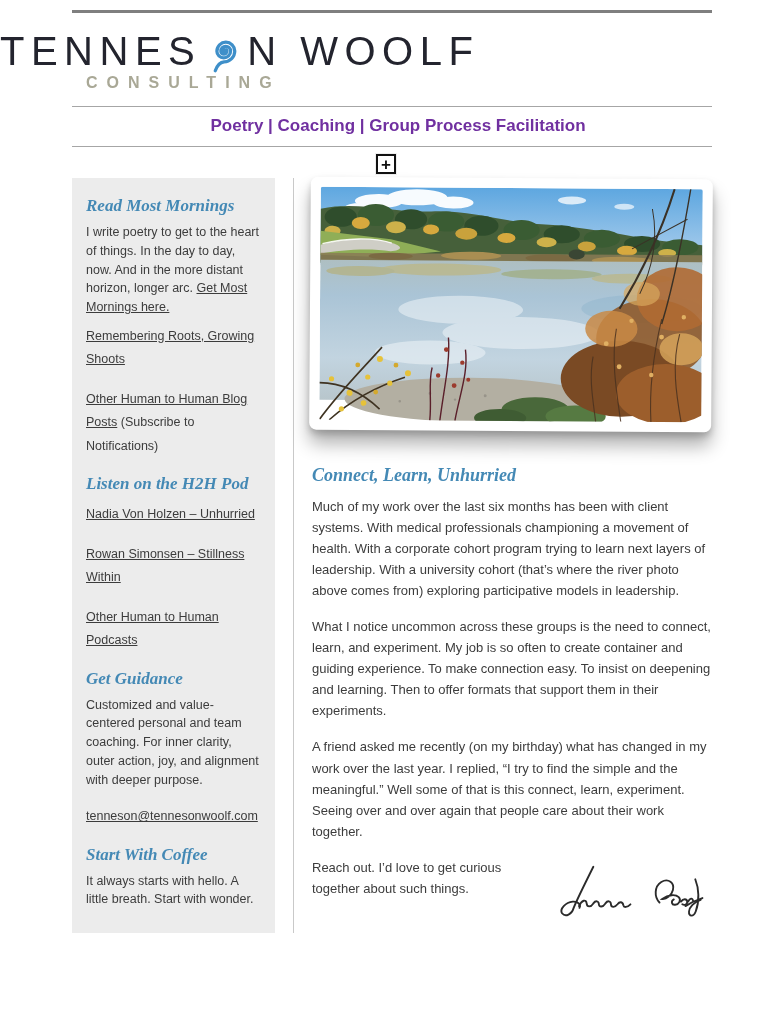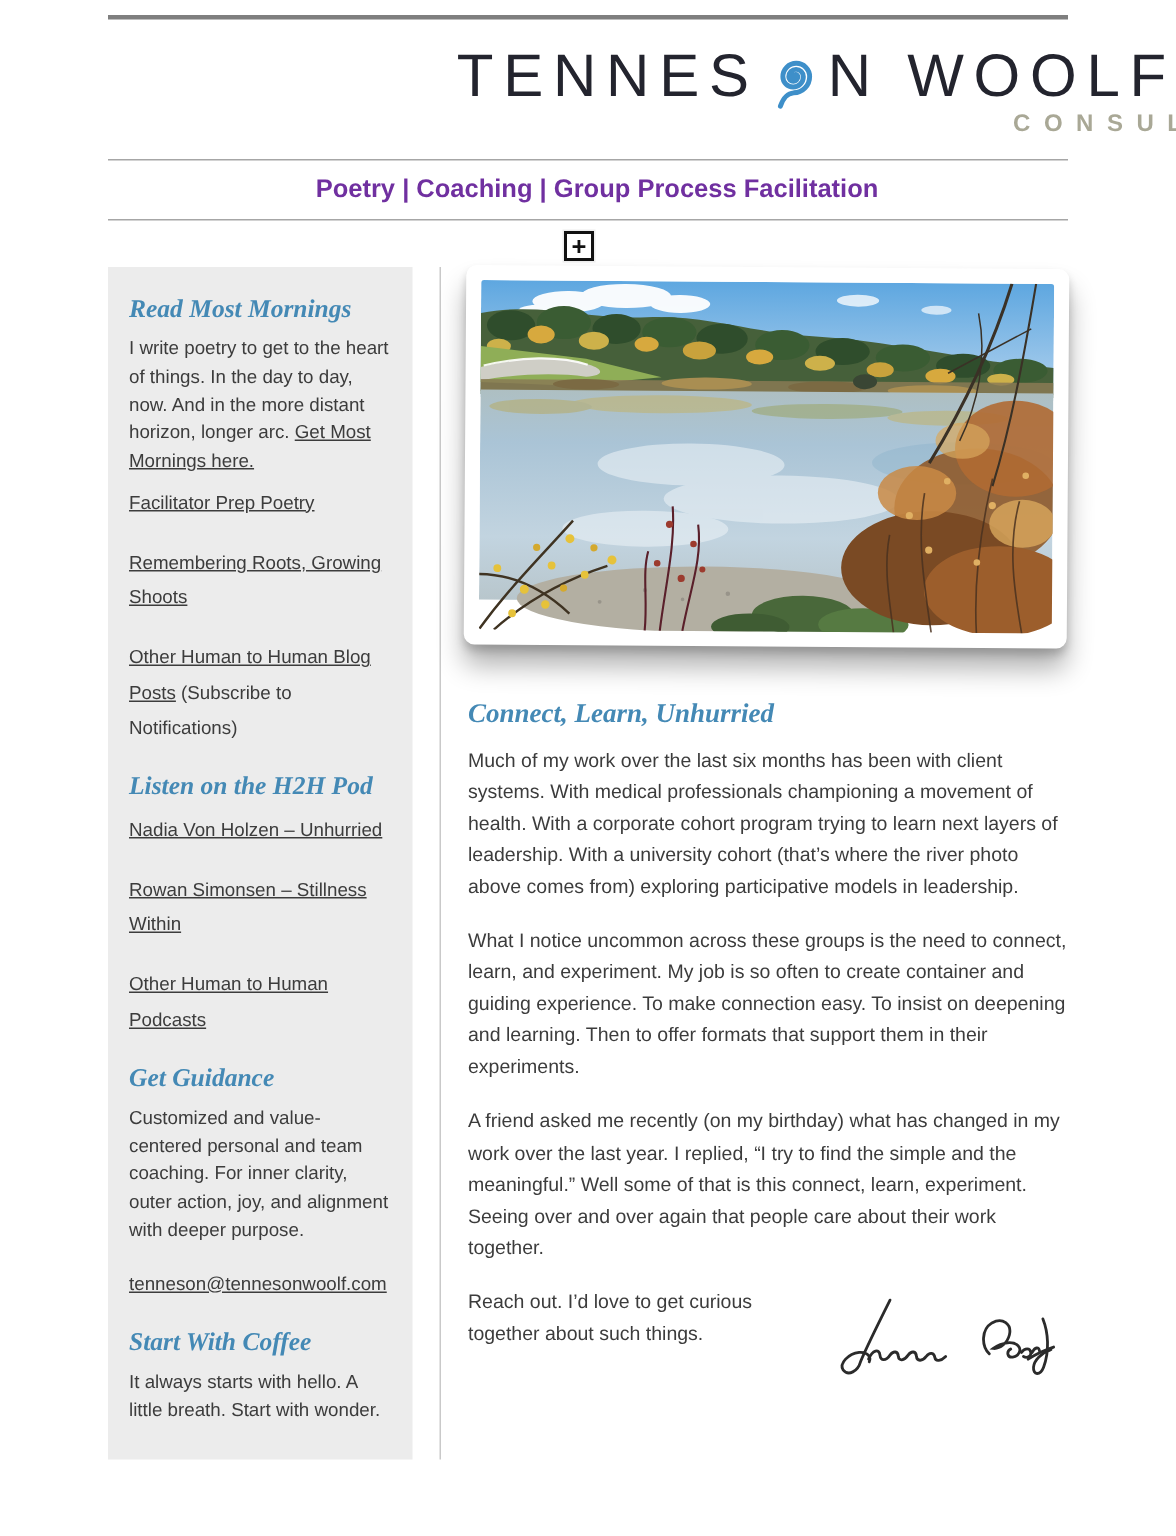--- a/index.html
+++ b/index.html
@@ -6,21 +6,21 @@
   body{width:784px;min-height:1024px;font-family:"Liberation Sans",sans-serif;color:#3c3c3c;overflow:hidden;}
   .page{position:relative;width:784px;min-height:1024px;background:#fff;}
 
   
   .header-row{display:flex;justify-content:space-between;align-items:baseline;margin:44px 72px 0 74px;}
   .site-link{font-size:13.5px;font-weight:bold;color:#4f9b31;text-decoration:underline;cursor:pointer;}
   .issue-label{font-size:13.5px;font-weight:bold;color:#f0822e;}
   .rule-thick{height:3px;background:#7f7f7f;margin:10px 72px 0 72px;}
 
   
-  .logo-block{text-align:right;margin-top:16px;}
+  .logo-block{text-align:left;margin-top:16px;}
   .brand-line{font-size:40px;letter-spacing:6.5px;color:#23242e;white-space:nowrap;display:inline-flex;align-items:center;}
   .brand-line .spiral{width:42px;height:56px;margin:0 2px -14px 2px;display:inline-block;}
   .consulting-line{font-size:16px;font-weight:bold;letter-spacing:9px;color:#a9a896;position:relative;left:86px;margin-top:0px;}
 
   .rule-thin{height:1px;background:#a6a6a6;margin:0 72px;}
   .rule-thin.top{margin-top:14px;}
   .tagline{text-align:center;color:#7030a0;font-size:17px;font-weight:bold;padding:9px 0 10px 12px;}
 
   
   .plus-box{width:16px;height:16px;border:2px solid #111;background:#fff;display:flex;align-items:center;justify-content:center;
@@ -78,21 +78,20 @@
 
   <div class="plus-box plus-top">+</div>
 
   <div class="columns">
 
     <div class="sidebar">
 
       <div class="sb-title first">Read Most Mornings</div>
       <div class="sb-text"><span>I write poetry to get to the heart of things. In the day to day, now. And in the more distant horizon, longer arc. </span><span class="sb-link">Get Most Mornings here.</span></div>
 
-      <div class="sb-link-row"><a class="sb-link">Facilitator Prep Poetry</a></div>
       <div class="sb-link-row"><a class="sb-link">Remembering Roots, Growing Shoots</a></div>
       <div class="sb-link-row"><a class="sb-link">Other Human to Human Blog Posts</a><span class="sb-suffix"> (Subscribe to Notifications)</span></div>
 
       <div class="sb-title">Listen on the H2H Pod</div>
       <div class="sb-link-row"><a class="sb-link">Nadia Von Holzen – Unhurried</a></div>
       <div class="sb-link-row"><a class="sb-link">Rowan Simonsen – Stillness Within</a></div>
       <div class="sb-link-row"><a class="sb-link">Other Human to Human Podcasts</a></div>
 
       <div class="sb-title">Get Guidance</div>
       <div class="sb-text">Customized and value-centered personal and team coaching. For inner clarity, outer action, joy, and alignment with deeper purpose.</div>

